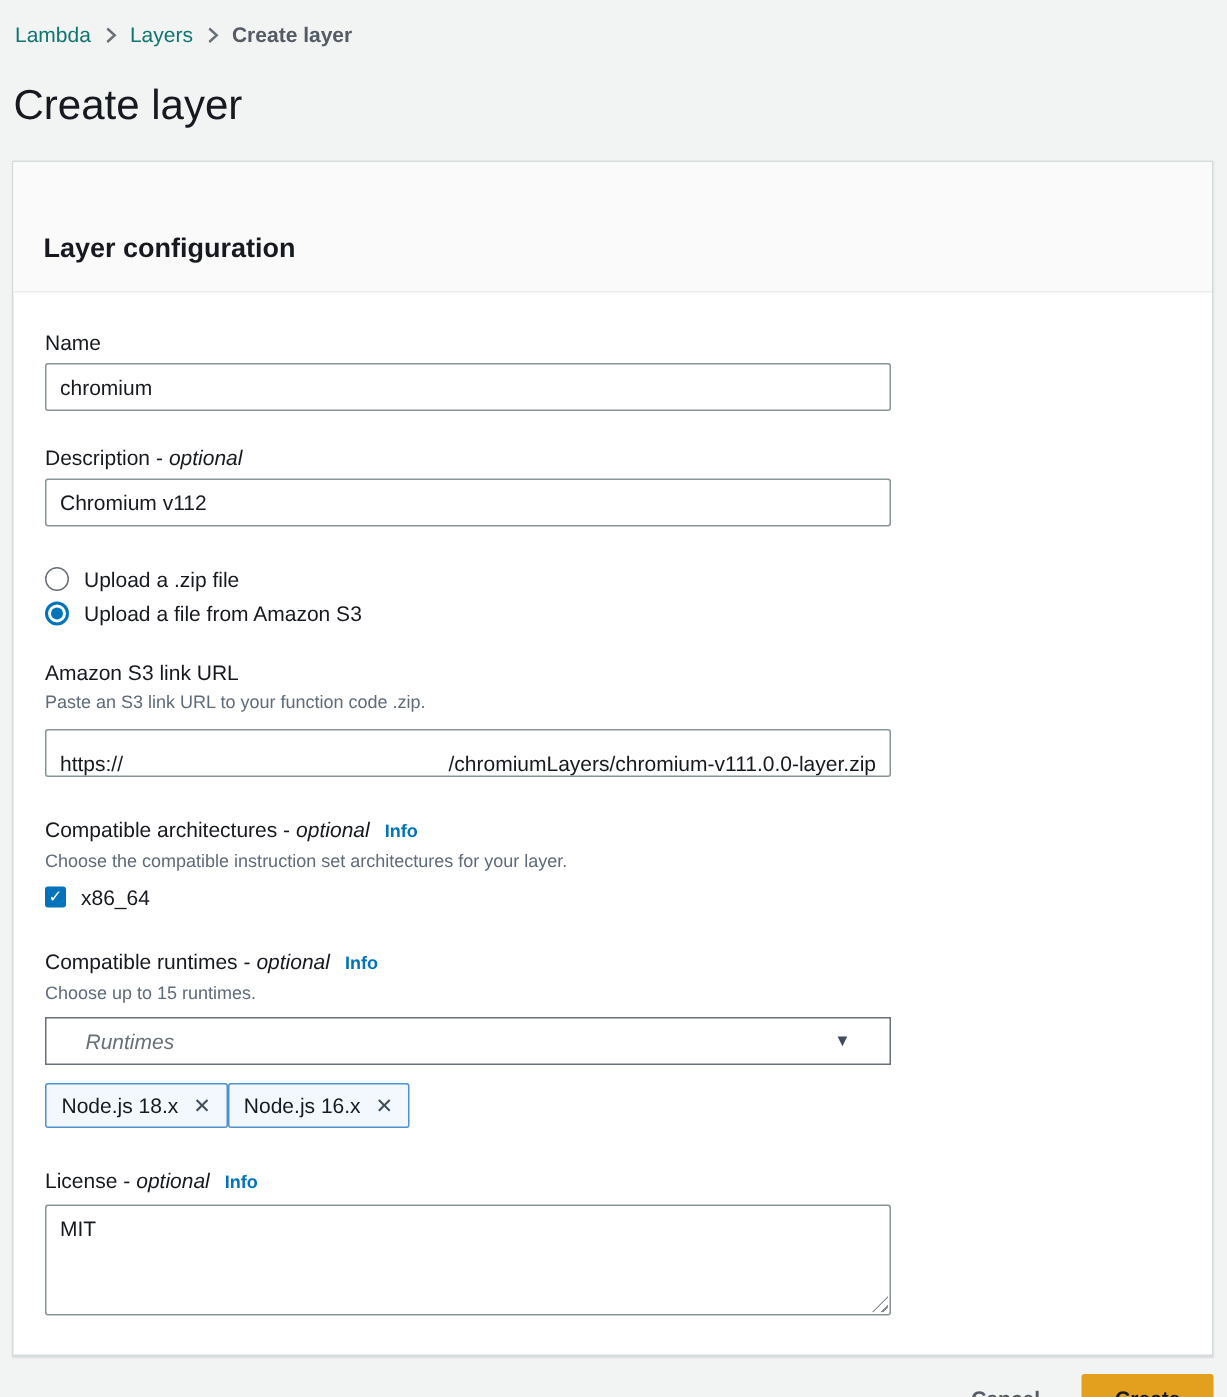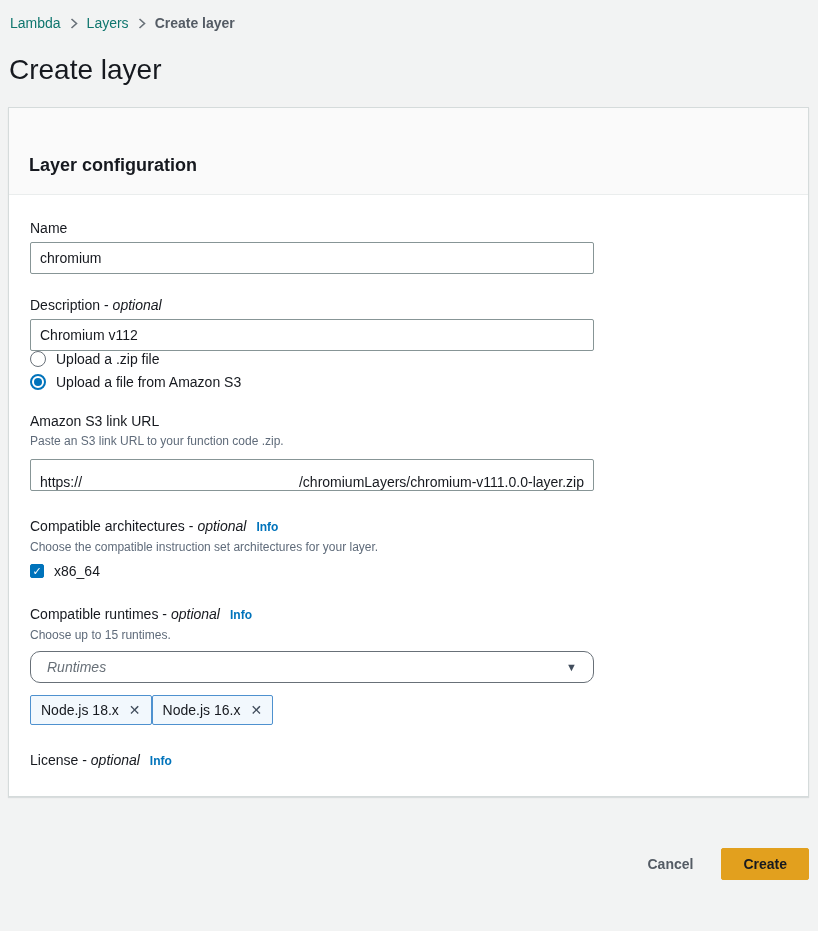--- a/index.html
+++ b/index.html
@@ -51,21 +51,21 @@
     font-family: "Liberation Sans", "DejaVu Sans", sans-serif;
     font-size: 14px; color: #16191f; padding: 0 9px;
     display: flex; align-items: center;
   }
   input.text-input { display: block; padding: 0 9px; }
 
   .section { margin-top: 22px; }
   .section-lg { margin-top: 26px; }
 
   
-  .radio-group { display: flex; flex-direction: column; gap: 7px; }
+  .radio-group { margin-top: 27px; display: flex; flex-direction: column; gap: 7px; }
   .radio-row { display: flex; align-items: center; gap: 10px; font-size: 14px; cursor: pointer; }
   .radio-circle {
     width: 16px; height: 16px; border-radius: 50%;
     border: 1px solid #687078; background: #fff; position: relative; flex: 0 0 auto;
   }
   .radio-circle.selected { border: 2px solid #0073bb; }
   .radio-circle.selected::after {
     content: ""; position: absolute; left: 50%; top: 50%;
     width: 8px; height: 8px; border-radius: 50%; background: #0073bb;
     transform: translate(-50%, -50%);
@@ -82,23 +82,23 @@
   .checkbox-box.checked { background: #0073bb; border-color: #0073bb; }
   .checkbox-box .check-glyph { color: #fff; font-size: 11px; font-weight: 700; line-height: 1; }
 
   
   .url-input { justify-content: space-between; }
   .url-input .url-prefix, .url-input .url-suffix { white-space: nowrap; }
 
   
   .select-control {
     width: 564px; height: 32px; margin-top: 8px;
-    border: 1px solid #687078; border-radius: 10px; background: #fff;
+    border: 1px solid #687078; border-radius: 0; background: #fff;
     display: flex; align-items: center; justify-content: space-between;
-    padding: 0 16px; cursor: pointer;
+    padding: 0 26px; cursor: pointer;
   }
   .select-control .placeholder { font-style: italic; color: #687078; font-size: 14px; }
   .caret-icon { color: #414d5c; font-size: 11px; line-height: 1; }
 
   
   .token-row { margin-top: 12px; display: flex; gap: 0; }
   .token {
     display: inline-flex; align-items: center; gap: 10px;
     background: #f2f8fd; border: 1px solid #4e91cf; border-radius: 2px;
     padding: 6px 10px; font-size: 14px; color: #16191f;
@@ -239,20 +239,24 @@
           </span>
         </div>
       </div>
 
       <div class="field section-lg">
         <div class="field-label">
           <span>License -</span>
           <span class="opt">optional</span>
           <a class="info-link">Info</a>
         </div>
+        <div class="textarea">
+          <span>MIT</span>
+          <span class="resize-handle"></span>
+        </div>
       </div>
 
     </div>
   </section>
 
   <div class="footer">
     <a class="cancel-link">Cancel</a>
     <button class="create-button">Create</button>
   </div>
 

